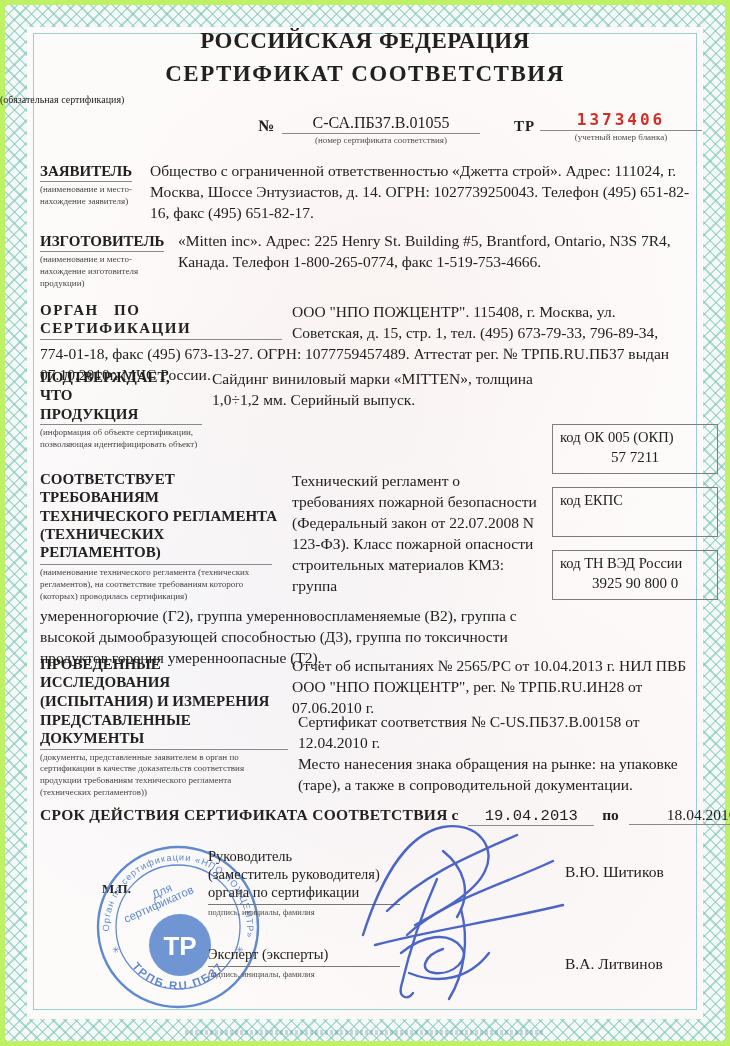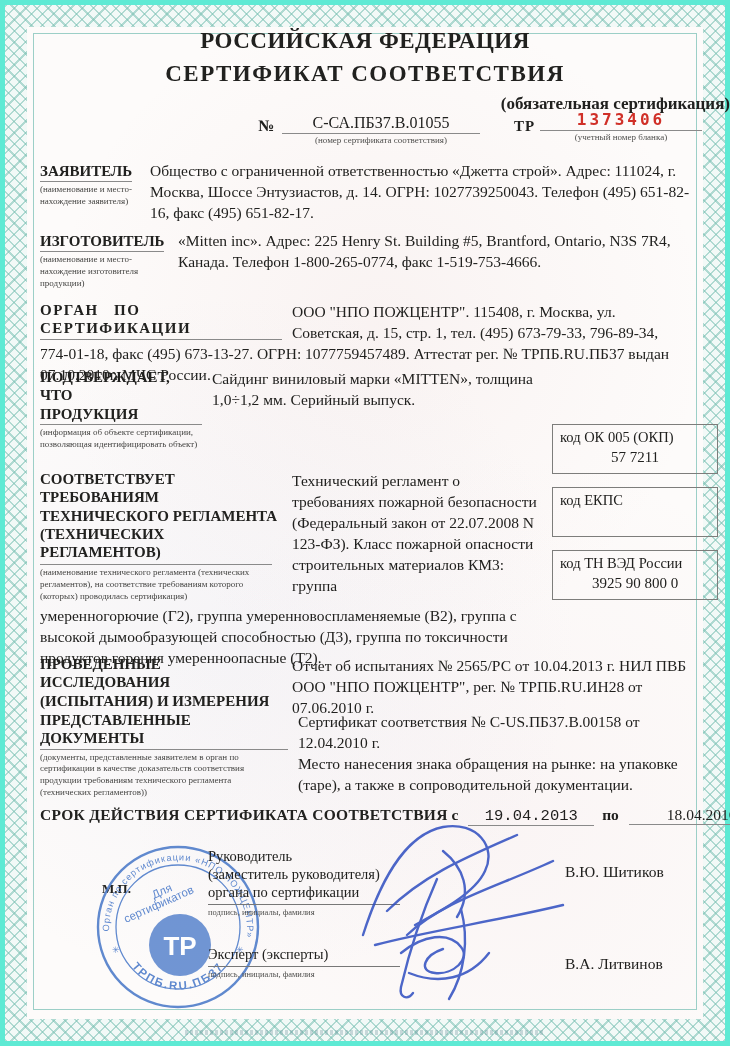--- a/index.html
+++ b/index.html
@@ -1,36 +1,36 @@
 <!DOCTYPE html>
 <html><head>
 <meta charset="utf-8">
 <style>
   html,body{margin:0;padding:0;}
   body{width:730px;height:1046px;background:#fff;font-family:"Liberation Serif","DejaVu Serif",serif;color:#21211f;}
-  .certificate{position:relative;width:730px;height:1046px;background:#5eead4;overflow:hidden;}
+  .certificate{position:relative;width:730px;height:1046px;background:#bef264;overflow:hidden;}
 
   
   .border-band{position:absolute;inset:5px;background-color:#f2f9f7;
     background-image:
       repeating-linear-gradient(45deg, rgba(122,192,179,.55) 0 1.6px, rgba(255,255,255,0) 1.6px 8px),
       repeating-linear-gradient(-45deg, rgba(122,192,179,.55) 0 1.6px, rgba(255,255,255,0) 1.6px 8px);}
   .inner-page{position:absolute;inset:27px;background:
       radial-gradient(circle at 52% 30%, rgba(216,170,170,.10), transparent 42%),
       radial-gradient(circle at 30% 62%, rgba(170,176,216,.09), transparent 45%),
       radial-gradient(circle at 70% 80%, rgba(216,170,180,.08), transparent 40%),
       #fdfbfa;}
   .inner-frame{position:absolute;inset:33px 33px 36px 33px;border:1px solid #9ccfc7;pointer-events:none;}
   .micro-strip{position:absolute;left:185px;bottom:11px;width:360px;height:5px;opacity:.5;
       background:repeating-linear-gradient(90deg, rgba(110,145,155,.65) 0 3px, transparent 3px 5px);}
 
   
   .h-country{position:absolute;top:28px;left:0;width:100%;text-align:center;font-size:23px;font-weight:bold;letter-spacing:.5px;}
   .h-title{position:absolute;top:61px;left:0;width:100%;text-align:center;font-size:23px;font-weight:bold;letter-spacing:1.5px;}
-  .h-sub{position:absolute;top:94px;left:0;width:100%;text-align:right;font-size:17px;font-weight:bold;}
+  .h-sub{position:absolute;top:94px;left:0;width:100%;text-align:left;font-size:10px;}
   .num-row{position:absolute;top:114px;left:0;width:100%;height:44px;}
   .num-sign{position:absolute;left:258px;top:3px;font-size:16px;font-weight:bold;}
   .cert-num{position:absolute;left:282px;top:0;width:198px;text-align:center;}
   .cert-num .val{display:block;font-size:16px;border-bottom:1px solid #8a8a8a;padding-bottom:1px;}
   .fine-caption{display:block;font-size:9px;color:#4f4f4d;padding-top:1px;}
   .tr-label{position:absolute;left:514px;top:4px;font-size:15px;font-weight:bold;letter-spacing:1px;}
   .blank-num{position:absolute;left:540px;top:-4px;width:162px;text-align:center;}
   .blank-num .val{display:block;font-family:"DejaVu Sans Mono",monospace;font-weight:bold;font-size:16px;letter-spacing:3px;color:#d03028;border-bottom:1px solid #8a8a8a;padding-bottom:1px;}
 
   

